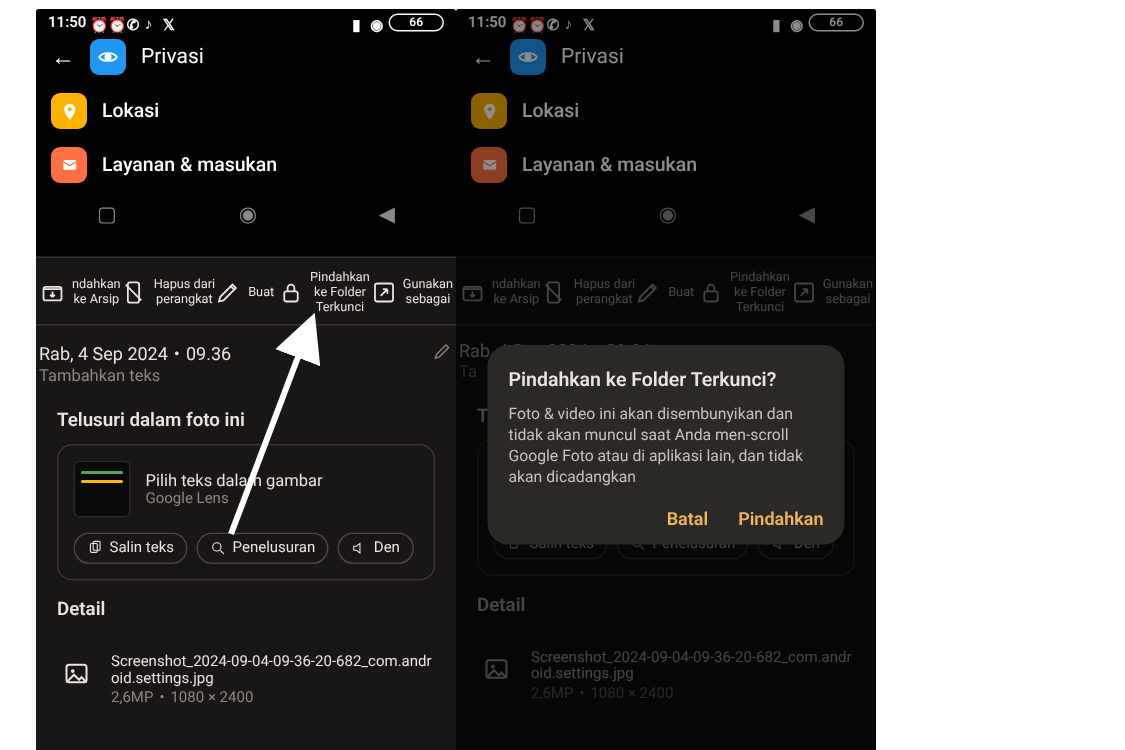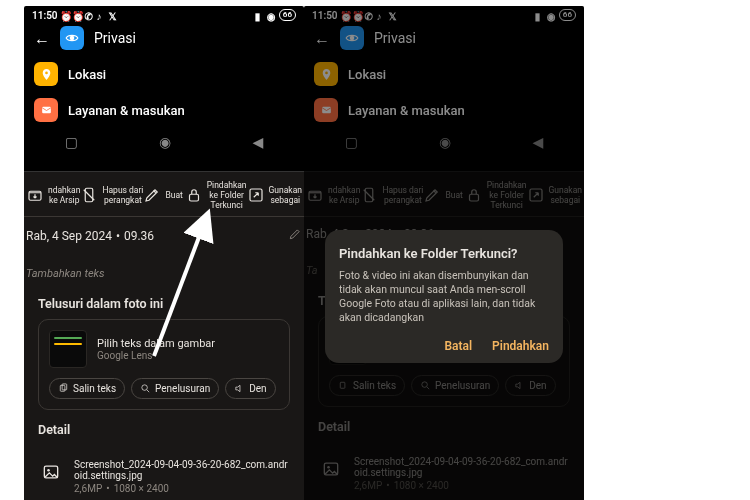--- a/index.html
+++ b/index.html
@@ -39,21 +39,21 @@
     color: #fff;
     font-size: 10px;
     font-weight: 600;
   }
   .statusbar .sb-left { display: flex; gap: 3px; align-items: center; }
   .statusbar .sb-right { display: flex; gap: 3px; align-items: center; }
   .sb-ico {
     width: 9px; height: 9px; display: inline-block;
   }
   .battery-pill {
-    border: 1px solid #fff; border-radius: 6px; padding: 0 3px;
+    border: 1px solid #fff; border-radius: 6px; padding: 0 13px;
     font-size: 8px; line-height: 10px;
   }
 
   
   .app-header {
     display: flex;
     align-items: center;
     gap: 10px;
     padding: 2px 10px 6px;
     color: #fff;
@@ -108,21 +108,21 @@
   }
   .action svg, .action .glyph { width: 18px; height: 18px; display: block; color: #e8e4df; }
   .hr { border-top: 1px solid #3b3734; }
 
   .meta {
     padding: 10px 2px 4px;
     font-size: 12px;
     color: #e8e4df;
   }
   .meta-row { display: flex; align-items: center; gap: 4px; }
-  .addtext { color: #8d8780; font-size: 11px; margin-top: 23px; font-style: italic; }
+  .addtext { color: #8d8780; font-size: 11px; margin-top: 0; }
 
   .section-h {
     padding: 12px 14px 8px; font-size: 12.5px; font-weight: 600;
   }
   .lens-card {
     margin: 0 14px;
     border: 1px solid #3b3734;
     border-radius: 10px;
     padding: 10px;
   }

